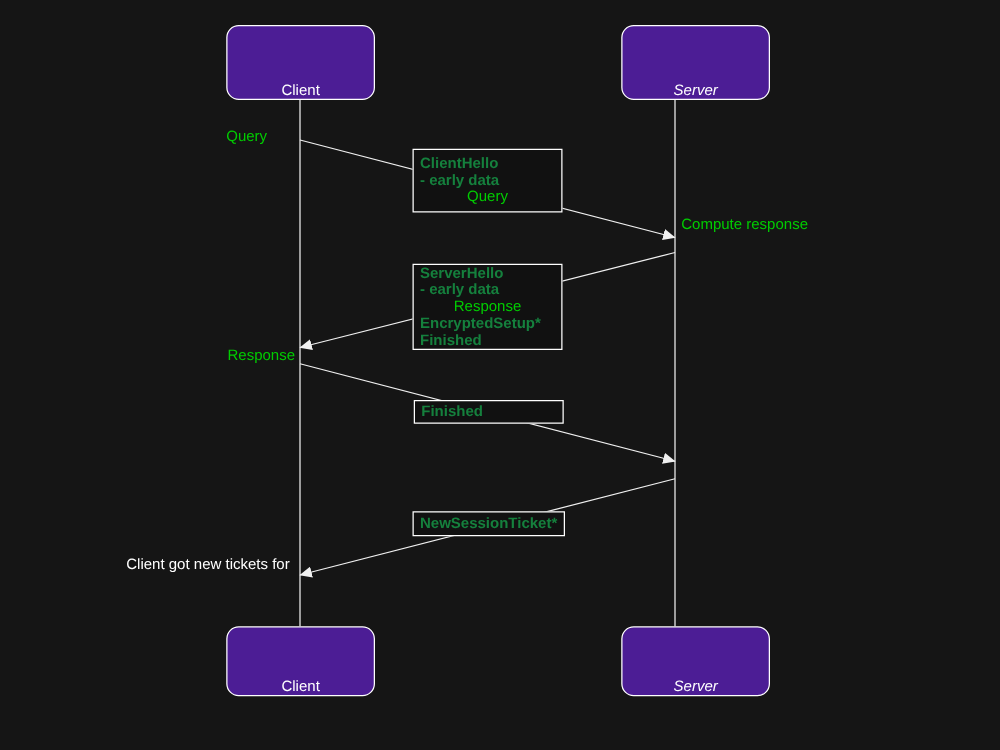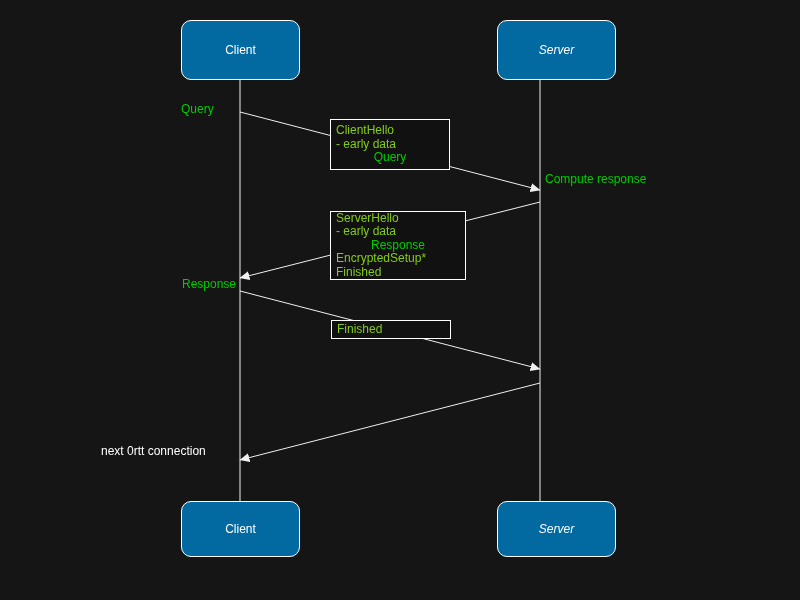--- a/index.html
+++ b/index.html
@@ -8,24 +8,24 @@
     background: #151515;
     font-family: "Liberation Sans", sans-serif;
     overflow: hidden;
   }
   .stage { position: relative; width: 800px; height: 600px; }
   .stage svg { position: absolute; left: 0; top: 0; }
 
   .actor-box {
     position: absolute;
     width: 119px;
-    background: #0369a1;
+    background: #4c1d95;
     border: 1px solid #ffffff;
     border-radius: 10px;
-    display: flex; align-items: center; justify-content: center;
+    display: flex; align-items: flex-end; justify-content: center;
     color: #ffffff;
     font-size: 12px;
   }
   .actor-top { top: 20px; height: 60px; }
   .actor-bottom { top: 501px; height: 56px; }
   .actor-left { left: 181px; }
   .actor-right { left: 497px; font-style: italic; }
 
   .msg-box {
     position: absolute;
@@ -37,21 +37,21 @@
     padding: 0 5px;
     display: flex; flex-direction: column; justify-content: center;
     white-space: nowrap;
   }
   .side-label {
     position: absolute;
     font-size: 12px;
     white-space: nowrap;
   }
   .green { color: #00cc00; text-align: center; }
-  .white { color: #84cc16; }
+  .white { color: #15803d; font-weight: bold; }
 
   .note-text {
     position: absolute;
     color: #ffffff;
     font-size: 12px;
     line-height: 15px;
     white-space: nowrap;
   }
 </style>
 </head>
@@ -87,34 +87,37 @@
   <div class="actor-box actor-bottom actor-right">
     <span>Server</span>
   </div>
 
   <div class="msg-box" style="left:330px; top:119px; width:120px; height:51px;">
     <span class="white">ClientHello</span>
     <span class="white">- early data</span>
     <span class="green">Query</span>
   </div>
 
-  <div class="msg-box" style="left:330px; top:211px; width:136px; height:69px;">
+  <div class="msg-box" style="left:330px; top:211px; width:120px; height:69px;">
     <span class="white">ServerHello</span>
     <span class="white">- early data</span>
     <span class="green">Response</span>
     <span class="white">EncryptedSetup*</span>
     <span class="white">Finished</span>
   </div>
 
   <div class="msg-box" style="left:331px; top:320px; width:120px; height:19px;">
     <span class="white">Finished</span>
   </div>
 
+  <div class="msg-box" style="left:330px; top:409px; width:122px; height:20px;">
+    <span class="white">NewSessionTicket*</span>
+  </div>
 
   <div class="side-label green" style="left:181px; top:102px;">Query</div>
   <div class="side-label green" style="left:545px; top:172px;">Compute response</div>
   <div class="side-label green" style="left:182px; top:277px;">Response</div>
 
   <div class="note-text" style="left:101px; top:444px;">
-    <div>next 0rtt connection</div>
+    <div>Client got new tickets for</div>
   </div>
 
 </div>
 
 </body></html>

